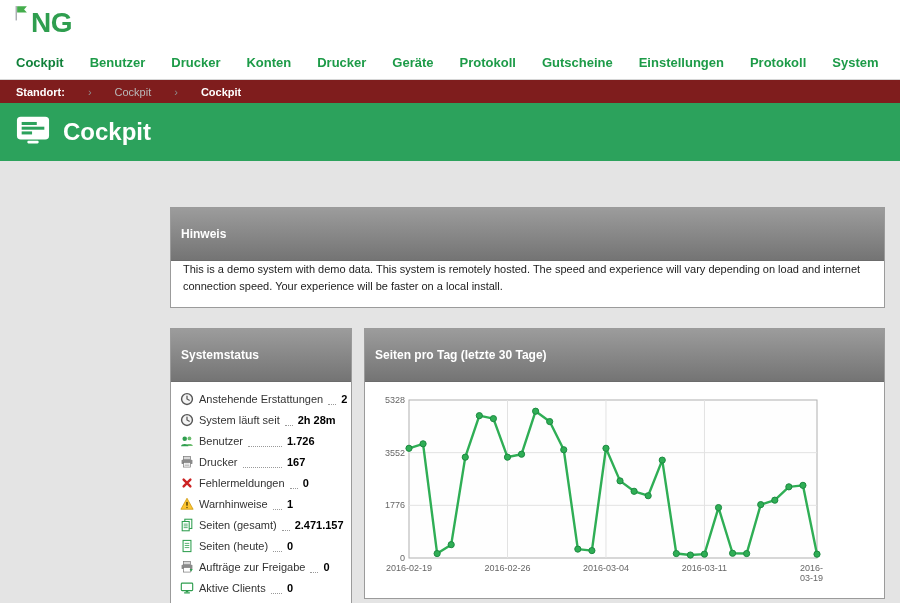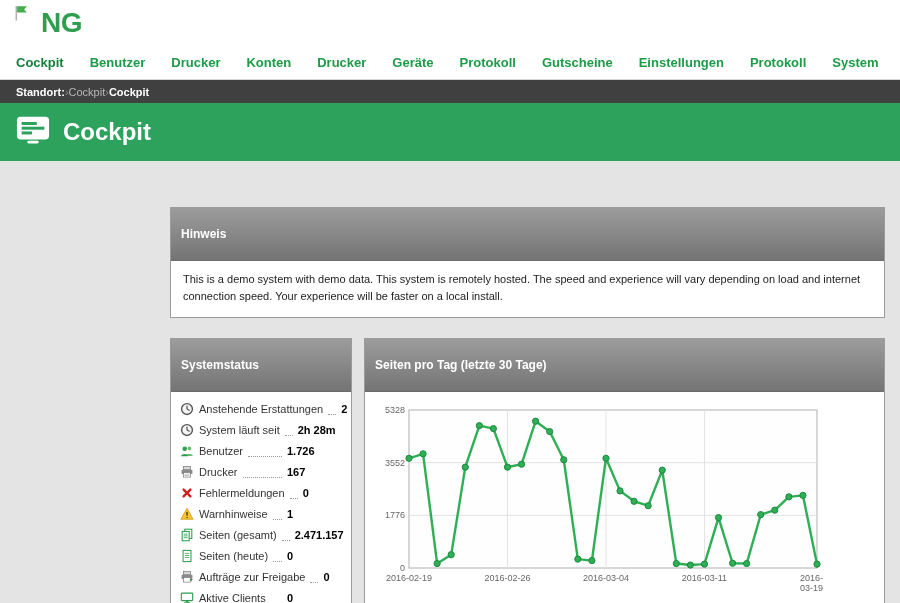--- a/index.html
+++ b/index.html
@@ -4,48 +4,48 @@
 <title>PaperCut NG</title>
 <style>
   *{box-sizing:border-box;margin:0;padding:0}
   html,body{width:900px;height:603px;overflow:hidden;background:#fff;
     font-family:"Liberation Sans",sans-serif;}
 
   
   .topbar{height:46px;display:flex;align-items:center;padding-left:14px;background:#fff}
   .logo{display:flex;align-items:flex-start;cursor:pointer}
   .logo-p1{color:#54565a;font-weight:bold;font-size:28px;letter-spacing:-0.5px;line-height:1}
-  .logo-p2{color:#2f9e4f;font-weight:bold;font-size:28px;letter-spacing:-0.5px;line-height:1;margin-left:12px}
+  .logo-p2{color:#2f9e4f;font-weight:bold;font-size:28px;letter-spacing:-0.5px;line-height:1;margin-left:2px}
   .logo-flag{margin:-4px 1px 0 1px}
 
   
   .mainnav{display:flex;align-items:center;height:34px;padding-left:16px;gap:26px;
     background:#fff;border-bottom:1px solid #d6d6d6}
   .nav-item{color:#1d9b48;font-weight:bold;font-size:13px;text-decoration:none;cursor:pointer;white-space:nowrap}
   .nav-item.active{color:#11813a}
 
   
-  .breadcrumb{height:23px;background:#404040;display:flex;align-items:center;
-    padding-left:16px;font-size:11px;gap:0}
+  .breadcrumb{height:23px;background:#7f1d1d;display:flex;align-items:center;
+    padding-left:16px;font-size:11px;gap:23px}
   .bc-root{color:#fff;font-weight:bold}
   .bc-sep{color:#8f8f8f;font-size:11px}
   .bc-link{color:#b9b9b9;cursor:pointer;text-decoration:none}
   .bc-current{color:#fff;font-weight:bold}
 
   
   .banner{height:58px;background:#2ca25c;display:flex;align-items:center;gap:13px;padding-left:16px}
   .banner-title{color:#fff;font-size:24px;font-weight:bold}
 
   
   .content{background:#e4e4e4;height:442px;padding:46px 15px 0 170px}
   .box{border:1px solid #9b9b9b;background:#fff}
   .box-header{background:linear-gradient(#9c9c9c,#747474);color:#fff;font-weight:bold;
     font-size:12px;padding:19px 10px;border-bottom:1px solid #6c6c6c}
 
-  .notice-body{padding:10px 12px 12px;font-size:11px;color:#222;line-height:1.55}
+  .notice-body{padding:0 12px 12px;font-size:11px;color:#222;line-height:1.55}
   .notice-body .p2{margin-top:10px}
   .dl-link{color:#2e7d32;text-decoration:underline;cursor:pointer}
 
   .columns{display:flex;gap:12px;margin-top:20px;align-items:flex-start}
   .status-box{width:182px;flex:none}
   .status-body{padding:6px 8px 7px}
   .srow{display:flex;align-items:center;height:21px;font-size:11px;color:#333}
   .sicon{width:16px;height:15px;margin-right:4px;flex:none;display:flex;align-items:center;justify-content:center}
   .slabel{white-space:nowrap}
   .leader{flex:1;height:12px;border-bottom:1px dotted #999;margin:0 5px;min-width:8px}

